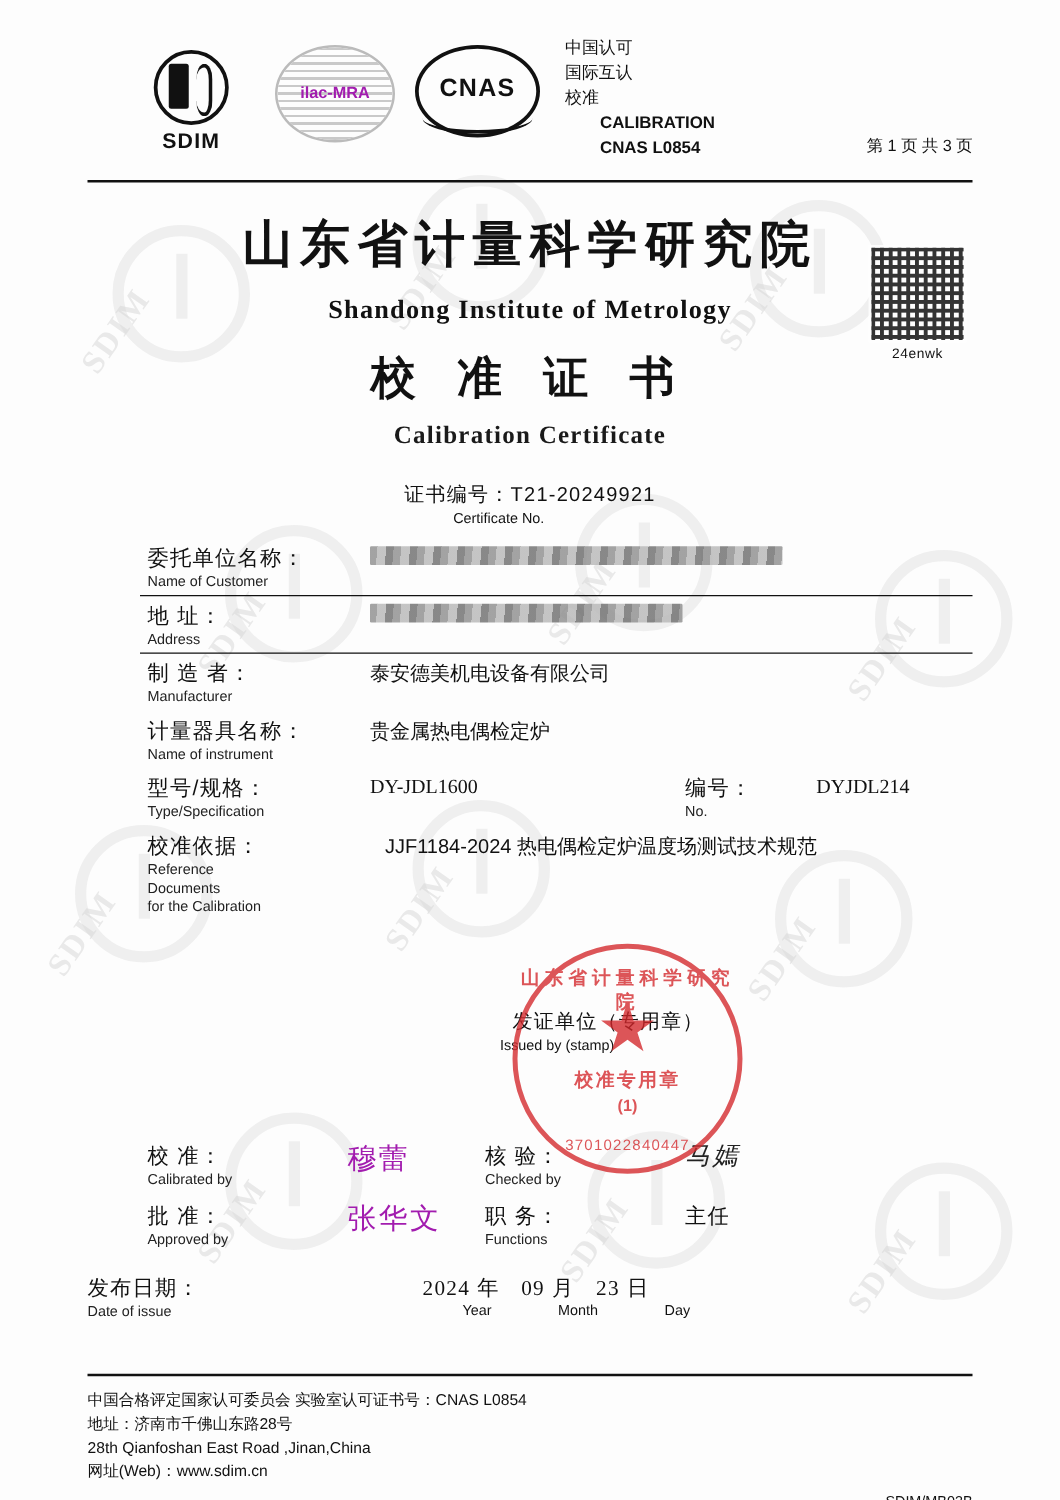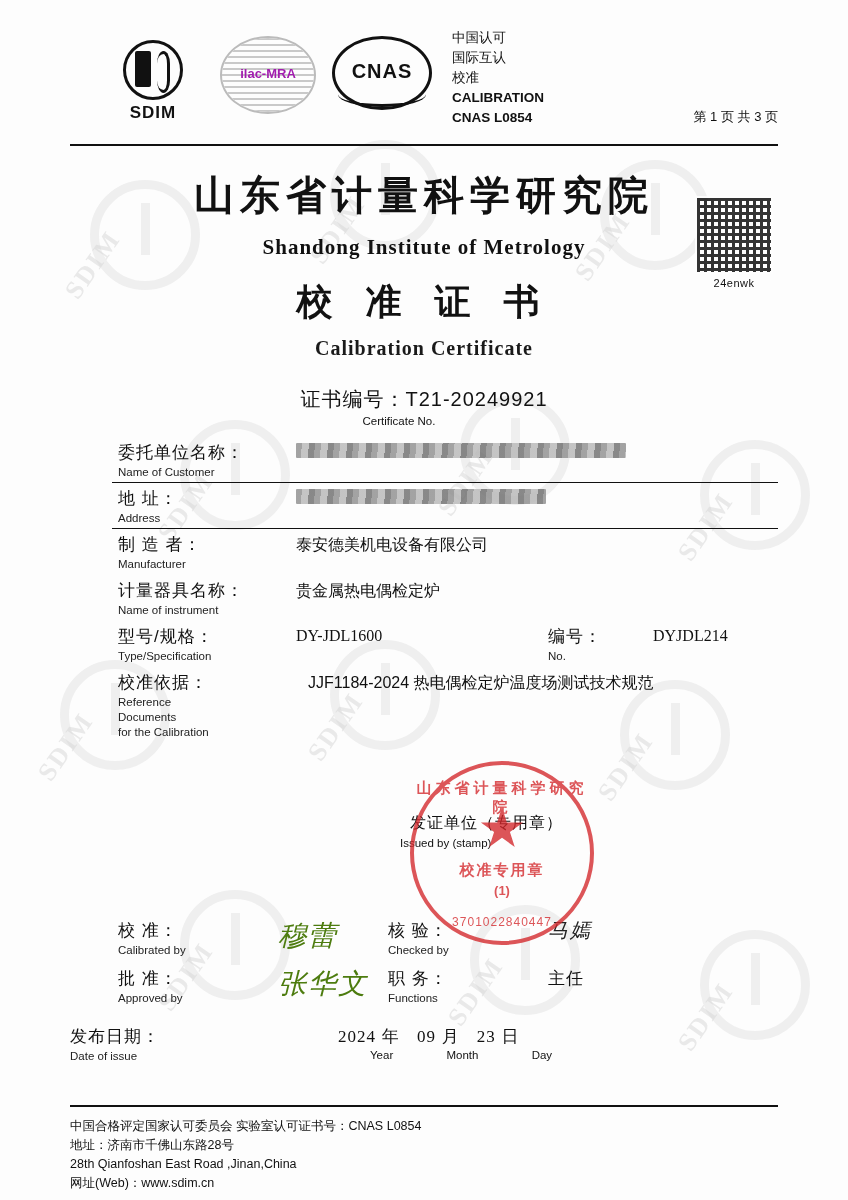--- a/index.html
+++ b/index.html
@@ -154,21 +154,21 @@
     border-radius: 50%;
   }
   .acc-block {
     position: absolute;
     left: 382px;
     top: 0px;
     font-size: 13.5px;
     line-height: 20px;
     color: #111;
   }
-  .acc-block .b { font-weight: bold; }
+  .acc-block .b { font-weight: bold; margin-left: 28px; }
   .page-no {
     position: absolute;
     right: 0;
     top: 80px;
     font-size: 13px;
   }
   .hr-top {
     margin: 6px 70px 0 70px;
     border-top: 2px solid #111;
   }
@@ -233,21 +233,21 @@
     margin-top: 3px;
     letter-spacing: .5px;
   }
 
   
   .certno {
     text-align: center;
     margin-top: 26px;
   }
   .certno .line1 {
-    font-size: 20px;
+    font-size: 16px;
     letter-spacing: 1px;
   }
   .certno .line2 {
     font-size: 11.5px;
     margin-top: 2px;
     margin-left: -50px;
   }
 
   
   .fields {
@@ -396,24 +396,23 @@
   }
 
   
   .sig-block { margin: 8px 70px 0 70px; padding-left: 48px; position: relative; }
   .sig-row { position: relative; height: 48px; }
   .sig-lbl { position: absolute; left: 0; top: 0; width: 150px; }
   .sig-lbl2 { position: absolute; left: 270px; top: 0; width: 150px; }
   .sig-val {
     position: absolute;
     left: 160px; top: -2px;
-    font-size: 28px;
-    font-family: "Liberation Serif", serif;
-    color: #4d7c0f;
-    font-style: italic;
+    font-size: 23px;
+    font-family: "Liberation Serif", serif;
+    color: #a21caf;
     letter-spacing: 2px;
   }
   .sig-val2 {
     position: absolute;
     left: 430px; top: -2px;
     font-size: 20px;
     font-family: "Liberation Serif", serif;
     color: #222;
     font-style: italic;
     letter-spacing: 2px;

